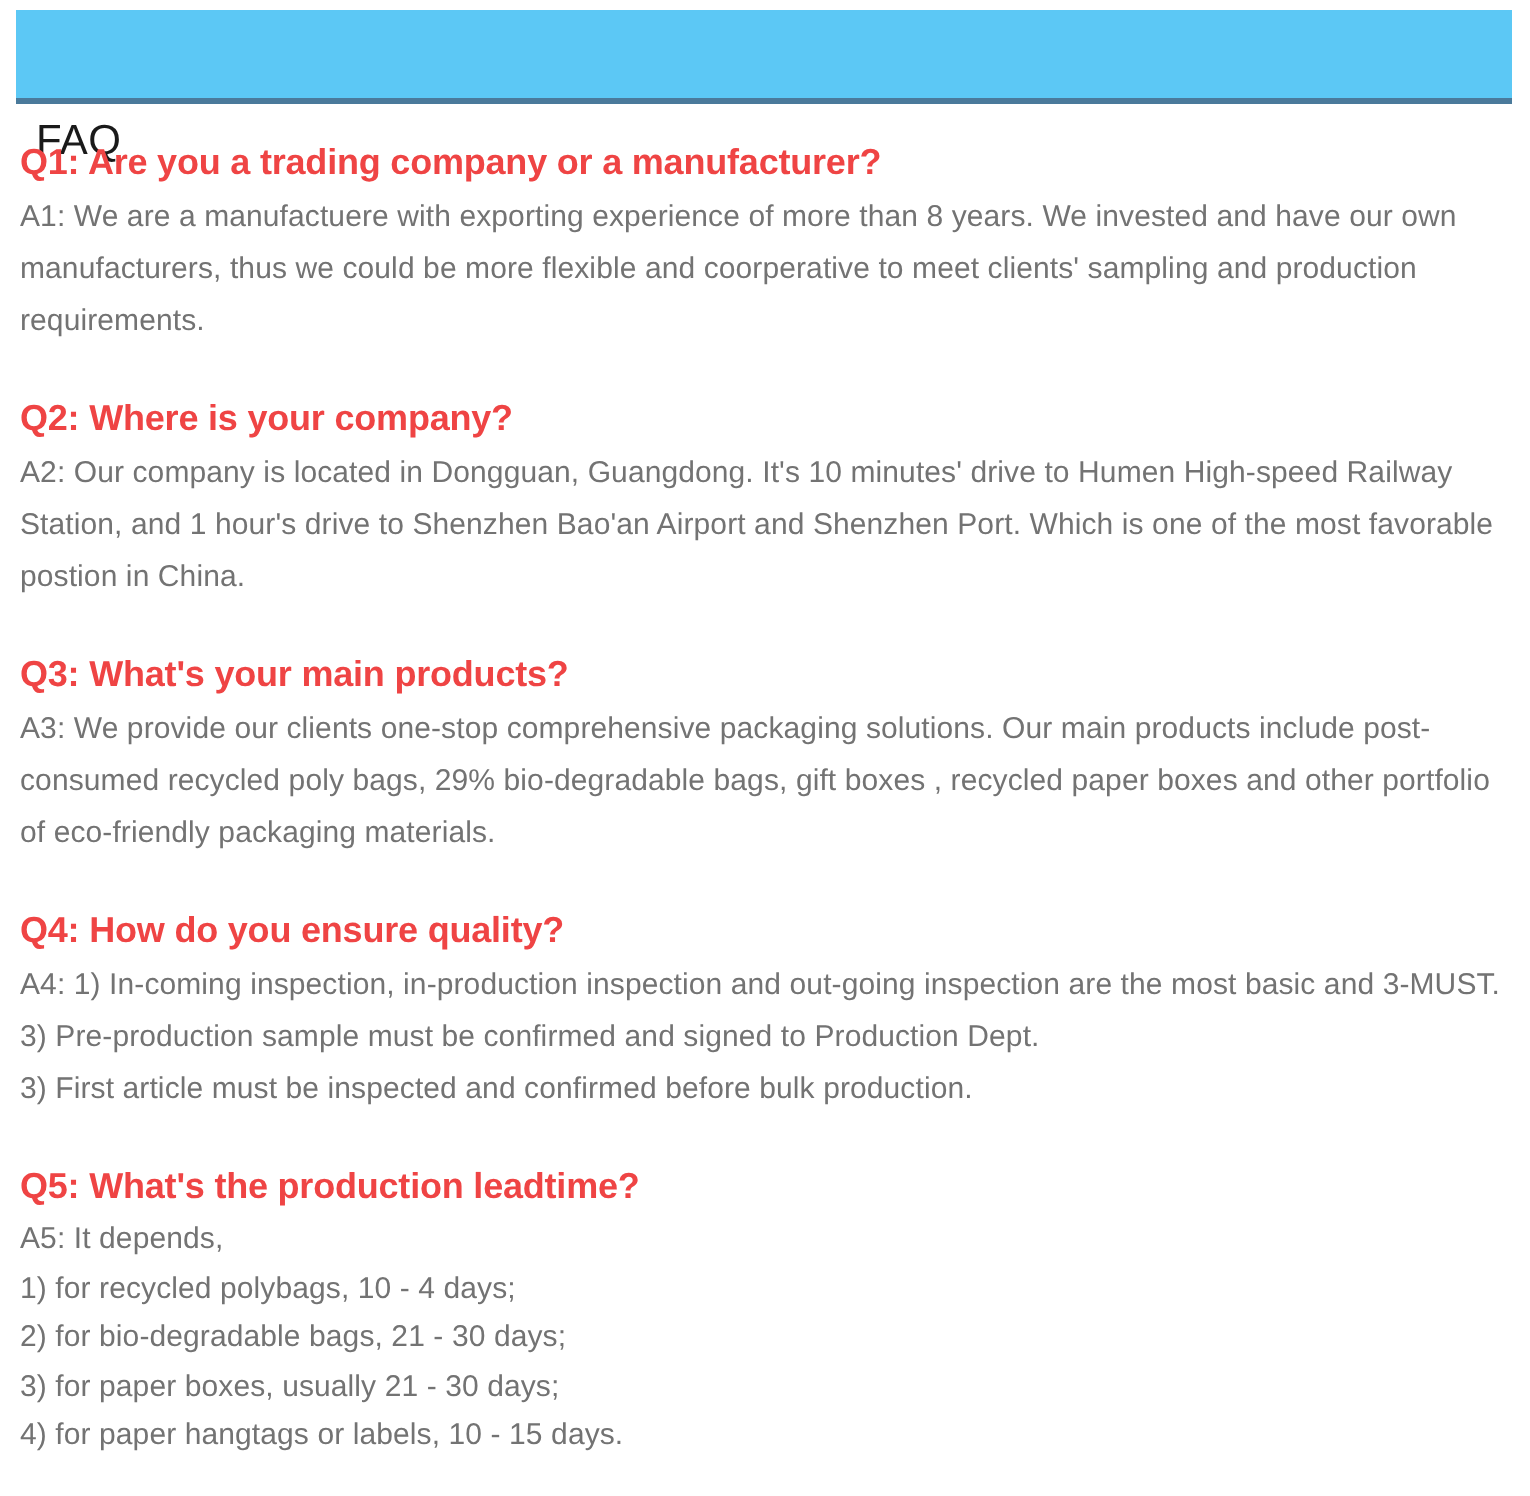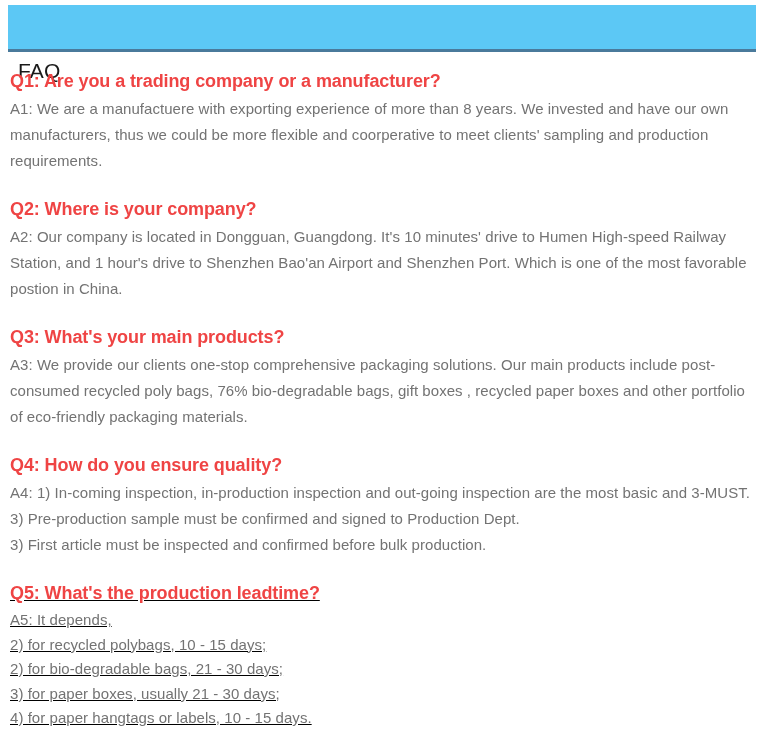--- a/index.html
+++ b/index.html
@@ -51,21 +51,20 @@
     left: 10px;
     top: 68px;
     width: 745px;
   }
 
   .faq-section {
     margin-bottom: 22px;
   }
   .faq-section:last-child {
     margin-bottom: 0;
-    text-decoration: underline;
   }
 
   .faq-question {
     font-size: 18px;
     font-weight: bold;
     color: #ef4444;
     line-height: 26px;
     margin: 0 0 2px 0;
     letter-spacing: -0.1px;
   }
@@ -108,38 +107,38 @@
     <div class="faq-section">
       <div class="faq-question">Q2: Where is your company?</div>
       <div class="faq-answer">
         <span class="ans-line">A2: Our company is located in Dongguan, Guangdong. It's 10 minutes' drive to Humen High-speed Railway Station, and 1 hour's drive to Shenzhen Bao'an Airport and Shenzhen Port. Which is one of the most favorable postion in China.</span>
       </div>
     </div>
 
     <div class="faq-section">
       <div class="faq-question">Q3: What's your main products?</div>
       <div class="faq-answer">
-        <span class="ans-line">A3: We provide our clients one-stop comprehensive packaging solutions. Our main products include post-consumed recycled poly bags, 76% bio-degradable bags, gift boxes , recycled paper boxes and other portfolio of eco-friendly packaging materials.</span>
+        <span class="ans-line">A3: We provide our clients one-stop comprehensive packaging solutions. Our main products include post-consumed recycled poly bags, 29% bio-degradable bags, gift boxes , recycled paper boxes and other portfolio of eco-friendly packaging materials.</span>
       </div>
     </div>
 
     <div class="faq-section">
       <div class="faq-question">Q4: How do you ensure quality?</div>
       <div class="faq-answer">
         <span class="ans-line">A4: 1) In-coming inspection, in-production inspection and out-going inspection are the most basic and 3-MUST.</span>
         <span class="ans-line">3) Pre-production sample must be confirmed and signed to Production Dept.</span>
         <span class="ans-line">3) First article must be inspected and confirmed before bulk production.</span>
       </div>
     </div>
 
     <div class="faq-section">
       <div class="faq-question">Q5: What's the production leadtime?</div>
       <div class="faq-answer tight">
         <span class="ans-line">A5: It depends,</span>
-        <span class="ans-line">2) for recycled polybags, 10 - 15 days;</span>
+        <span class="ans-line">1) for recycled polybags, 10 - 4 days;</span>
         <span class="ans-line">2) for bio-degradable bags, 21 - 30 days;</span>
         <span class="ans-line">3) for paper boxes, usually 21 - 30 days;</span>
         <span class="ans-line">4) for paper hangtags or labels, 10 - 15 days.</span>
       </div>
     </div>
 
   </div>
 </div>
 
 </body></html>

